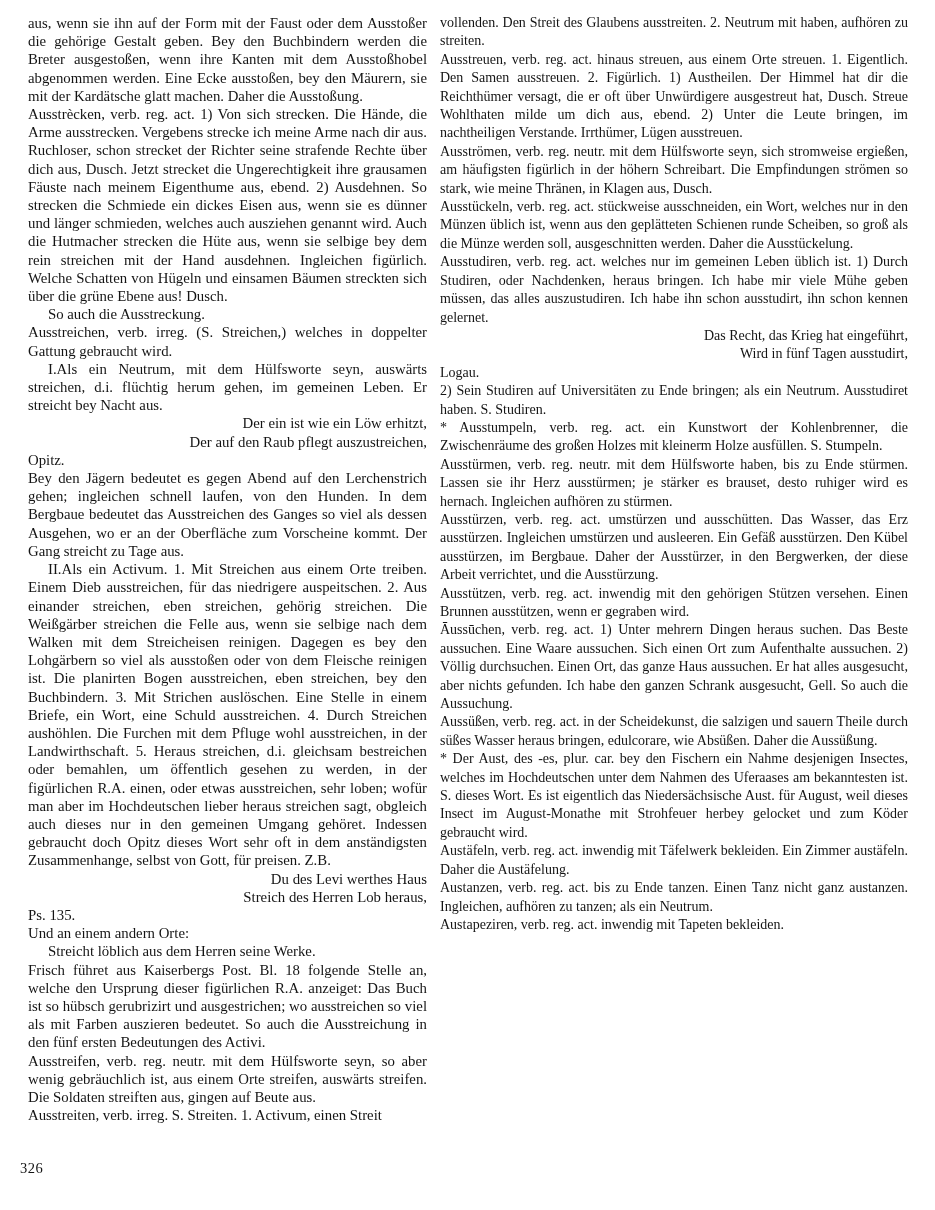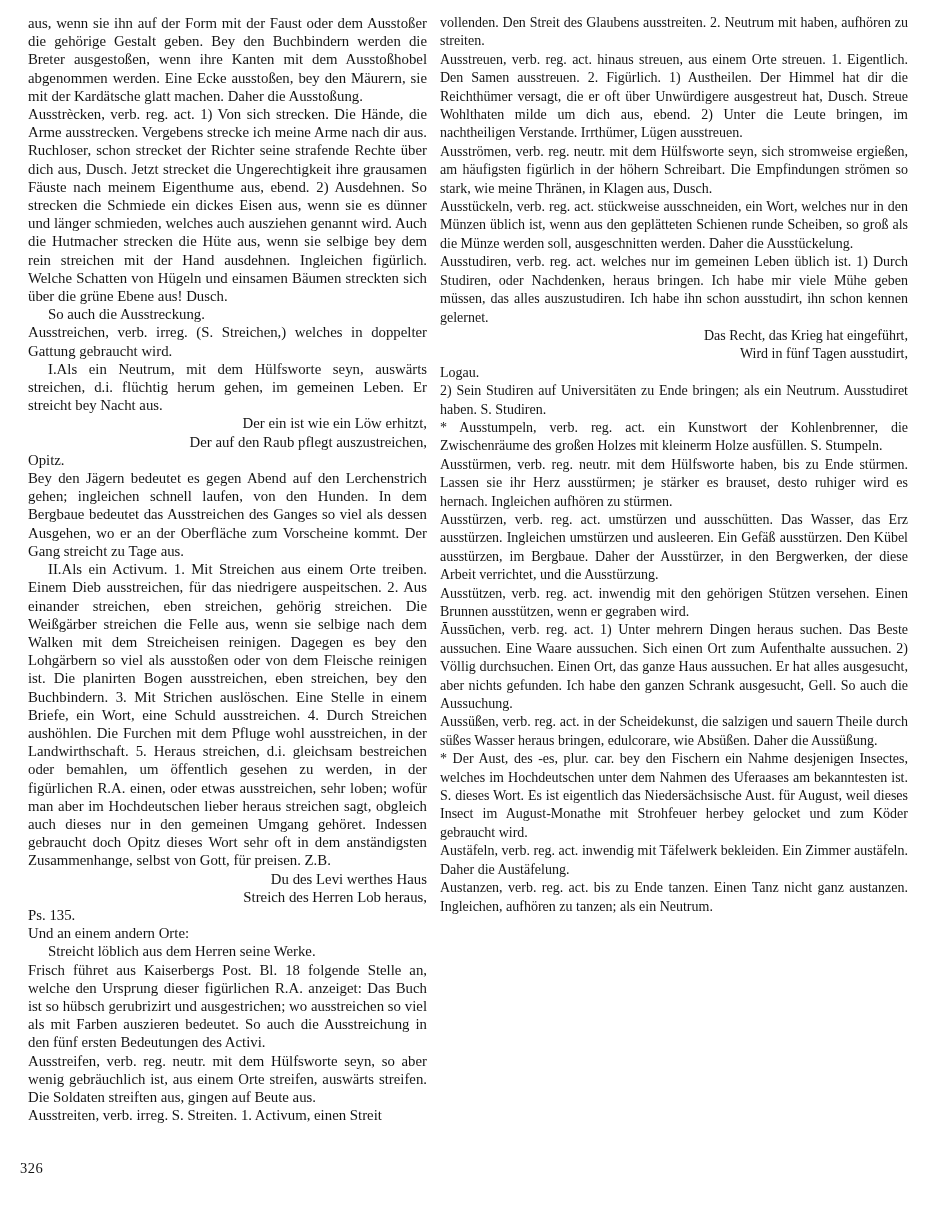--- a/index.html
+++ b/index.html
@@ -60,14 +60,15 @@
     <div class="para flush"><span>2) Sein Studiren auf Universitäten zu Ende bringen; als ein Neutrum. Ausstudiret haben. S. Studiren.</span></div>
     <div class="para entry"><span>* </span><span class="bold">Ausstumpeln</span><span>, </span><span class="ital">verb. reg. act.</span><span> ein Kunstwort der Kohlenbrenner, die Zwischenräume des großen Holzes mit kleinerm Holze ausfüllen. S. Stumpeln.</span></div>
     <div class="para entry"><span class="bold">Ausstürmen</span><span>, </span><span class="ital">verb. reg. neutr.</span><span> mit dem Hülfsworte haben, bis zu Ende stürmen. Lassen sie ihr Herz ausstürmen; je stärker es brauset, desto ruhiger wird es hernach. Ingleichen aufhören zu stürmen.</span></div>
     <div class="para entry"><span class="bold">Ausstürzen</span><span>, </span><span class="ital">verb. reg. act.</span><span> umstürzen und ausschütten. Das Wasser, das Erz ausstürzen. Ingleichen umstürzen und ausleeren. Ein Gefäß ausstürzen. Den Kübel ausstürzen, im Bergbaue. Daher der Ausstürzer, in den Bergwerken, der diese Arbeit verrichtet, und die Ausstürzung.</span></div>
     <div class="para entry"><span class="bold">Ausstützen</span><span>, </span><span class="ital">verb. reg. act.</span><span> inwendig mit den gehörigen Stützen versehen. Einen Brunnen ausstützen, wenn er gegraben wird.</span></div>
     <div class="para entry"><span class="bold">Āussūchen</span><span>, </span><span class="ital">verb. reg. act.</span><span> 1) Unter mehrern Dingen heraus suchen. Das Beste aussuchen. Eine Waare aussuchen. Sich einen Ort zum Aufenthalte aussuchen. 2) Völlig durchsuchen. Einen Ort, das ganze Haus aussuchen. Er hat alles ausgesucht, aber nichts gefunden. Ich habe den ganzen Schrank ausgesucht, Gell. So auch die Aussuchung.</span></div>
     <div class="para entry"><span class="bold">Aussüßen</span><span>, </span><span class="ital">verb. reg. act.</span><span> in der Scheidekunst, die salzigen und sauern Theile durch süßes Wasser heraus bringen, </span><span class="ital">edulcorare</span><span>, wie Absüßen. Daher die Aussüßung.</span></div>
     <div class="para entry"><span>* </span><span class="bold">Der Aust</span><span>, des -es, </span><span class="ital">plur. car.</span><span> bey den Fischern ein Nahme desjenigen Insectes, welches im Hochdeutschen unter dem Nahmen des Uferaases am bekanntesten ist. S. dieses Wort. Es ist eigentlich das Niedersächsische Aust. für August, weil dieses Insect im August-Monathe mit Strohfeuer herbey gelocket und zum Köder gebraucht wird.</span></div>
     <div class="para entry"><span class="bold">Austäfeln</span><span>, </span><span class="ital">verb. reg. act.</span><span> inwendig mit Täfelwerk bekleiden. Ein Zimmer austäfeln. Daher die Austäfelung.</span></div>
     <div class="para entry"><span class="bold">Austanzen</span><span>, </span><span class="ital">verb. reg. act.</span><span> bis zu Ende tanzen. Einen Tanz nicht ganz austanzen. Ingleichen, aufhören zu tanzen; als ein Neutrum.</span></div>
+    <div class="para entry"><span class="bold">Austapeziren</span><span>, </span><span class="ital">verb. reg. act.</span><span> inwendig mit Tapeten bekleiden.</span></div>
   </div>
 <div class="page-num">326</div>
 
 </body></html>

